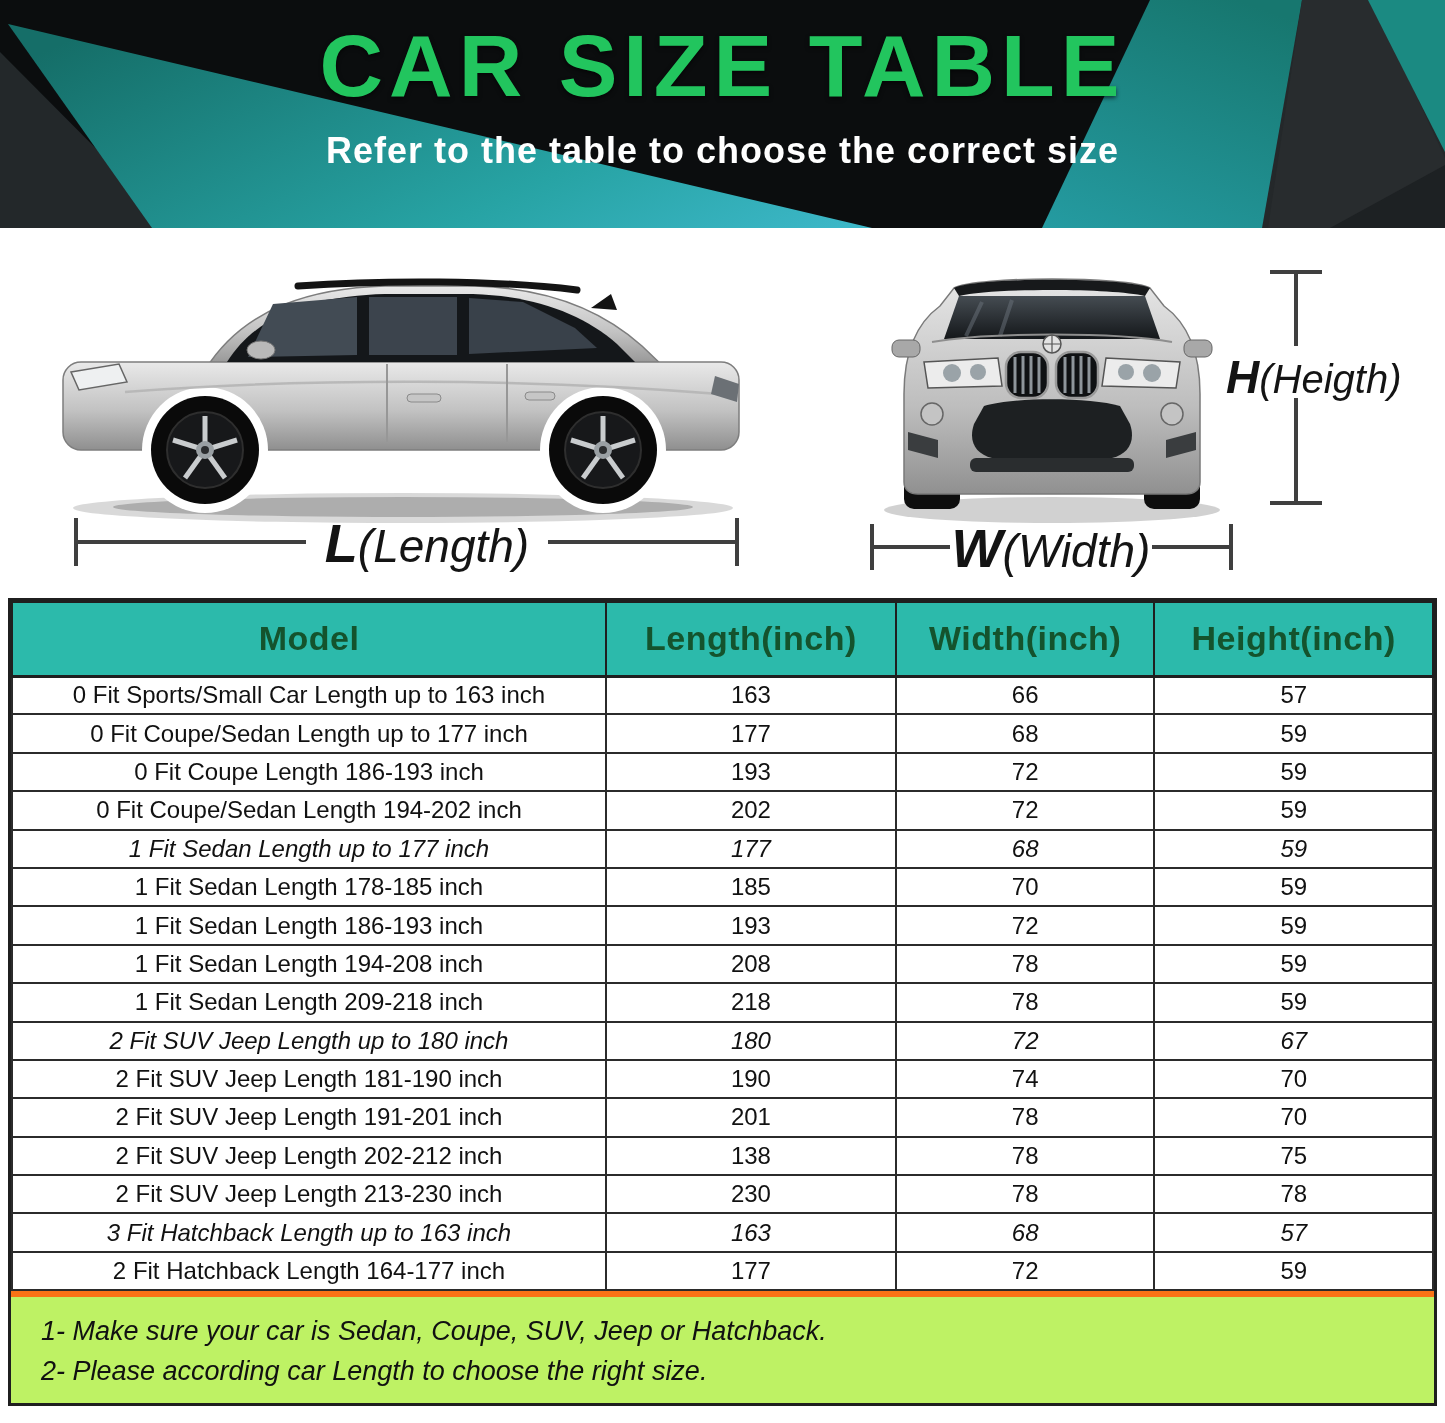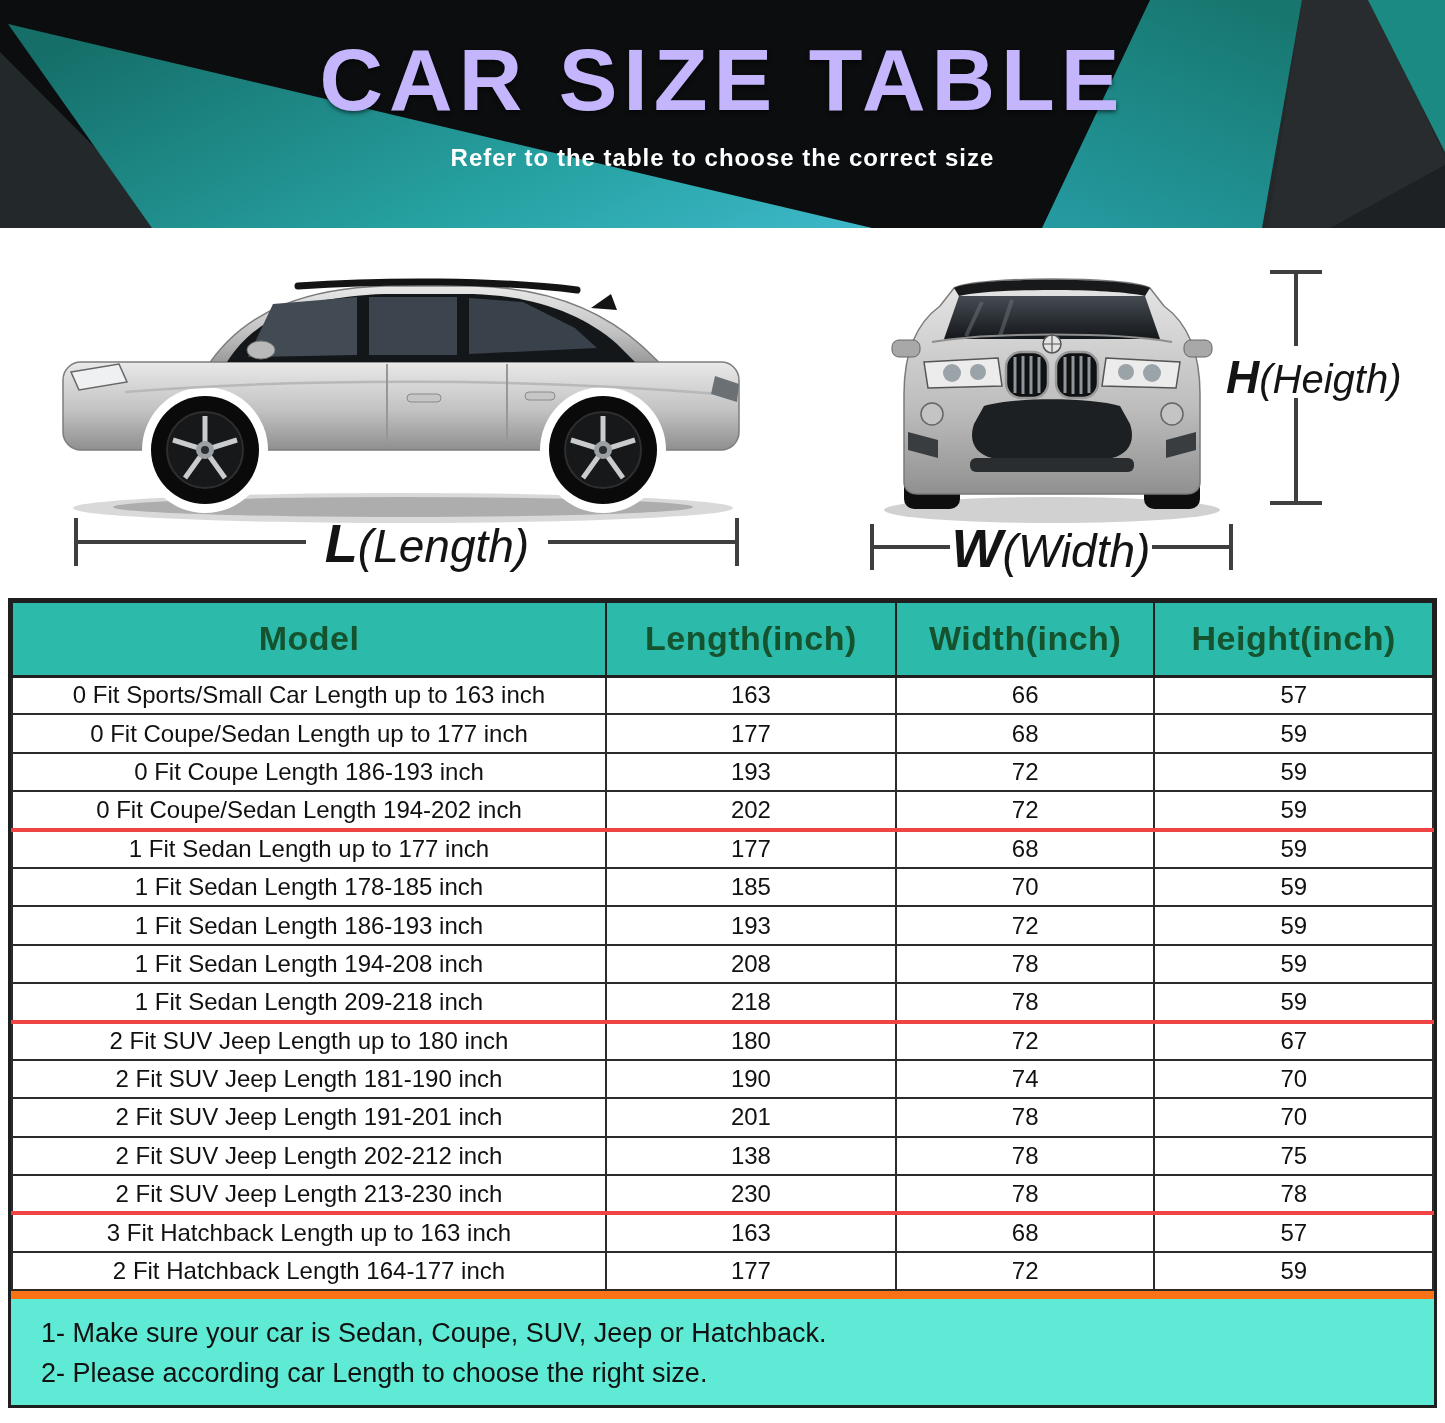--- a/index.html
+++ b/index.html
@@ -21,25 +21,25 @@
                        clip-path:polygon(8px 24px, 872px 228px, 152px 228px); }
   .shape-right-gray1 { background:#24282a; clip-path:polygon(1190px 0px, 1445px 0px, 1445px 228px, 1095px 228px); }
   .shape-right-teal1 { background:linear-gradient(200deg,#17776f 10%,#2fb7c8 80%);
                        clip-path:polygon(1150px 0px, 1302px 0px, 1262px 228px, 1042px 228px); }
   .shape-right-gray2 { background:#282c2e; clip-path:polygon(1302px 0px, 1372px 0px, 1445px 158px, 1445px 228px, 1268px 228px); }
   .shape-right-teal2 { background:linear-gradient(205deg,#1b8a82 15%,#39c2d4 85%);
                        clip-path:polygon(1368px 0px, 1445px 0px, 1445px 152px); }
   .shape-right-gray3 { background:#1d2123; clip-path:polygon(1445px 165px, 1445px 228px, 1330px 228px); }
   .hero-text { position:absolute; left:0; top:0; width:100%; text-align:center; }
   .hero-title {
-    margin-top:36px; color:#c4b5fd; font-size:88px; font-weight:800;
+    margin-top:22px; color:#22c55e; font-size:88px; font-weight:800;
     letter-spacing:6px; line-height:1.0; text-shadow:0 2px 4px rgba(0,0,0,.6);
   }
   .hero-subtitle {
-    margin-top:20px; color:#ffffff; font-size:24px; font-weight:600; letter-spacing:1px;
+    margin-top:20px; color:#ffffff; font-size:36px; font-weight:600; letter-spacing:1px;
   }
 
   
   .diagram { position:absolute; left:0; top:228px; width:1445px; height:370px; background:#ffffff; }
   .car-svg { position:absolute; }
   .dim { position:absolute; background:#3f3f3f; }
   .dim-label { position:absolute; color:#141414; white-space:nowrap; text-align:center;font-style:italic; }
   .dim-letter { font-weight:700; font-size:54px; }
   .dim-rest   { font-weight:500; font-size:46px; }
   .dim-label-h .dim-letter { font-size:46px; }
@@ -58,26 +58,27 @@
   .size-table th {
     background:#2cbaab; color:#14532d; font-weight:700; font-size:34px;
     height:74px; border:2px solid #1f1f1f; border-bottom:3px solid #1f1f1f;
     text-align:center; vertical-align:middle; letter-spacing:0.5px;
   }
   .size-table td {
     border:2px solid #2b2b2b; height:38.4px; font-size:24px; color:#111111;
     text-align:center; vertical-align:middle; font-weight:500; padding:0 6px;
     white-space:nowrap; overflow:hidden;
   }
-  .size-table tr.group-start td { border-top:4px solid #ef4444; }
+  .size-table tr.group-start td { border-top:2px solid #ef4444;font-style:italic; }
 
   
   .notes-box {
-    border-top:8px solid #f97316; background:#5eead4;
+    border-top:6px solid #f97316; background:#bef264;
     padding:14px 10px 12px 30px;
+    font-style:italic;
   }
   .note-line { font-size:27px; color:#111111; font-weight:500; line-height:40px; }
 </style>
 </head>
 <body>
 
 <div class="page">
 
   <div class="hero">
     <div class="shape shape-left-gray"></div>

